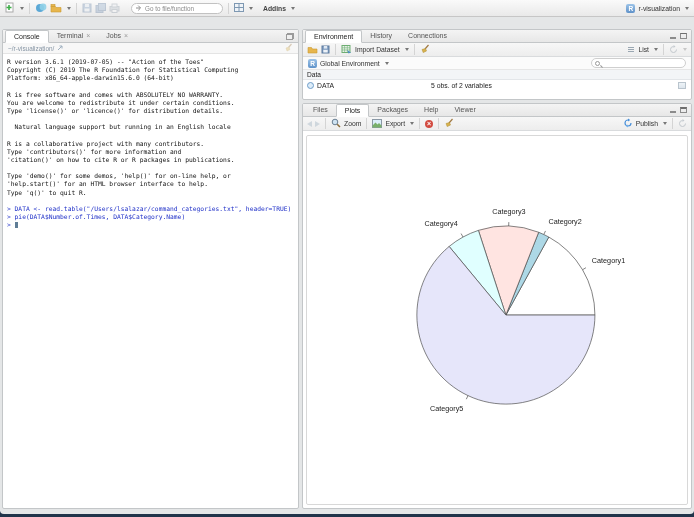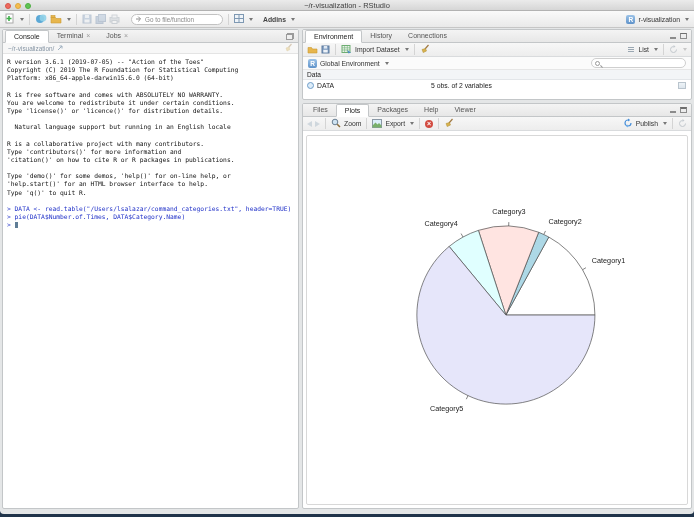--- a/index.html
+++ b/index.html
@@ -98,28 +98,20 @@
   .redx { width:8px; height:8px; border-radius:50%; background:#d24b41; color:#fff;
     font-size:7px; line-height:8px; text-align:center; font-weight:bold; }
 
   svg text { font-family:"Liberation Sans", sans-serif; }
 </style>
 </head>
 <body>
 
 <div class="window">
 
-  <div class="titlebar">
-    <div class="traffic">
-      <div class="light red"></div>
-      <div class="light yellow"></div>
-      <div class="light green"></div>
-    </div>
-    <div class="title">~/r-visualization - RStudio</div>
-  </div>
 
   <div class="main-toolbar">
     <span class="icon">
       <svg width="10" height="11">
           <rect x="1" y="1" width="7" height="9" fill="#fff" stroke="#aaa"></rect>
           <path d="M4 3v5M1.5 5.5h5" stroke="#3fae49" stroke-width="1.6"></path>
         </svg></span>
     <span class="caret"></span>
     <span class="tb-sep"></span>
     <span class="icon">

